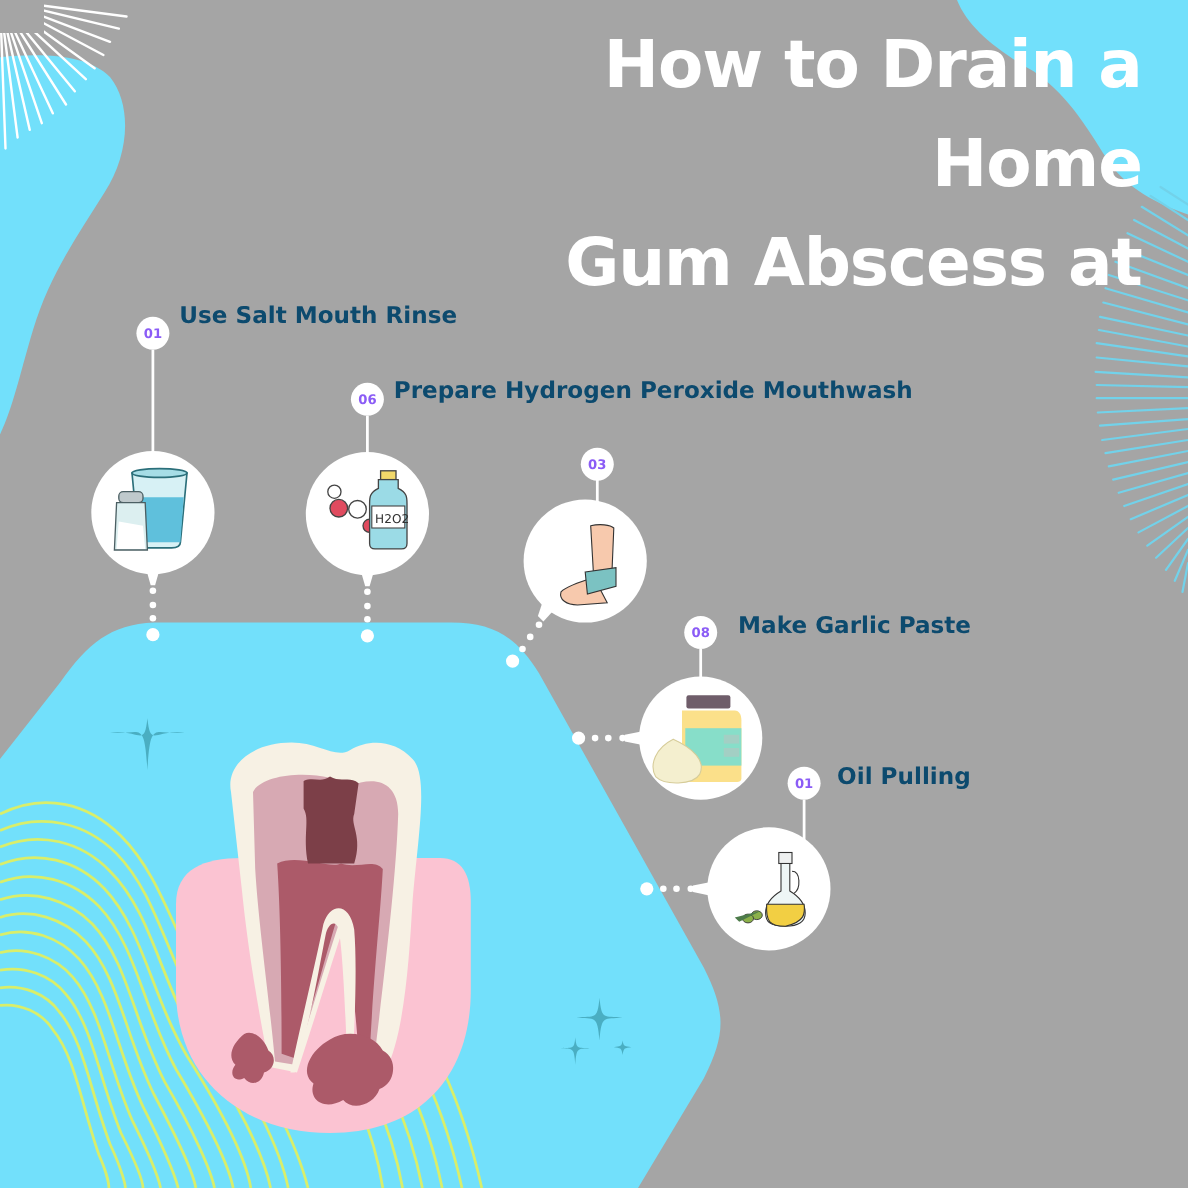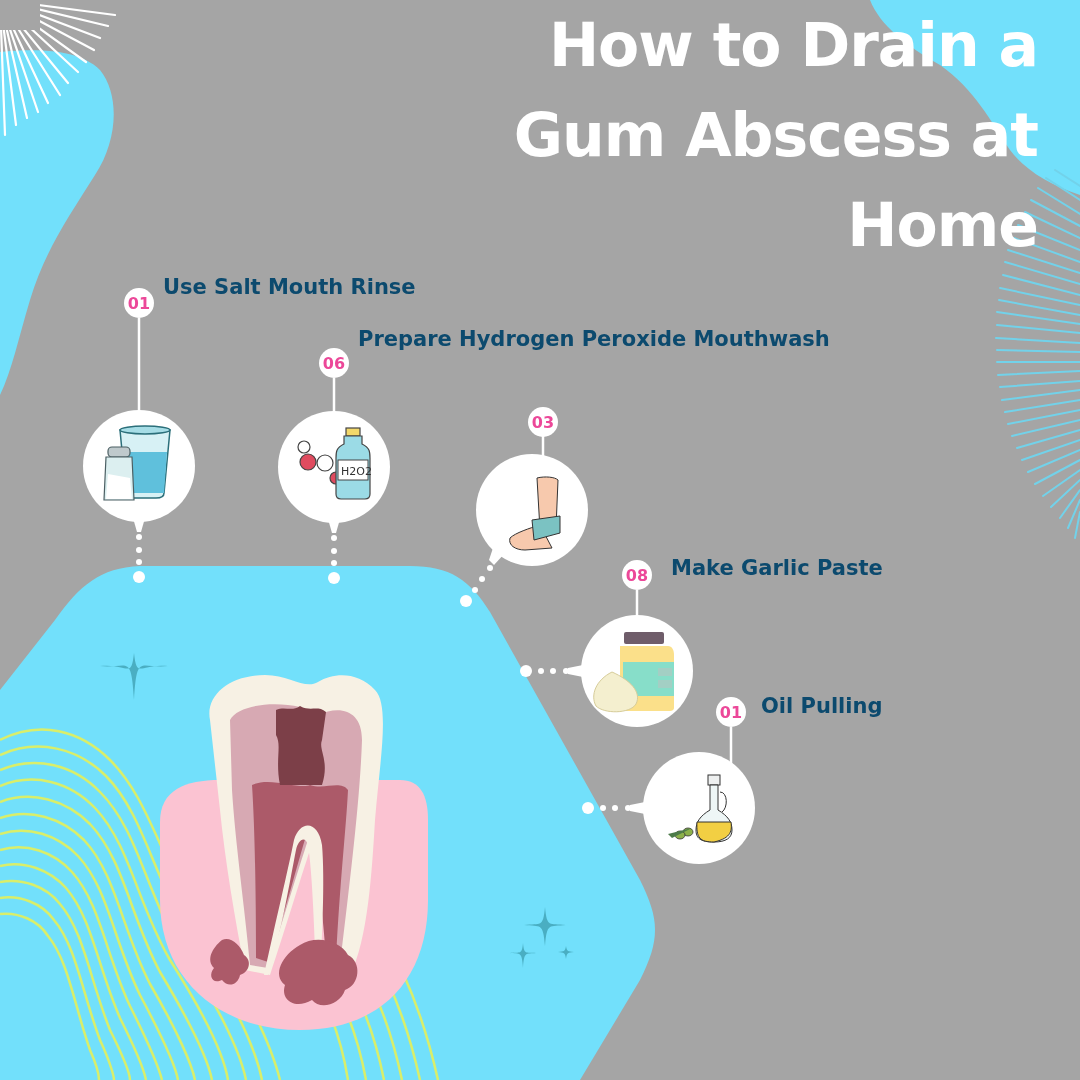--- a/index.html
+++ b/index.html
@@ -1,22 +1,22 @@
 <!DOCTYPE html>
 <html><head>
 <meta charset="utf-8">
 <style>
   html, body { margin: 0; padding: 0; }
   body { width: 1080px; height: 1080px; overflow: hidden; background: #a5a5a5; position: relative; font-family: "Liberation Sans", "DejaVu Sans", sans-serif; }
   .canvas { position: absolute; inset: 0; }
   svg.bg { position: absolute; left: 0; top: 0; }
-  .title { position: absolute; right: 42px; top: 0; width: 620px; text-align: right; color: #ffffff; font-family: "DejaVu Sans", sans-serif; font-weight: bold; font-size: 60px; line-height: 90px; letter-spacing: -1px; }
+  .title { position: absolute; right: 42px; top: 14px; width: 620px; text-align: right; color: #ffffff; font-family: "DejaVu Sans", sans-serif; font-weight: bold; font-size: 60px; line-height: 90px; letter-spacing: -1px; }
   .title div { white-space: nowrap; }
   .step-label { position: absolute; color: #0c4a6e; font-family: "DejaVu Sans", sans-serif; font-size: 21px; white-space: nowrap; font-weight: 700; }
-  .badge { position: absolute; width: 30px; height: 30px; border-radius: 50%; background: #ffffff; color: #ec4899; font-family: "DejaVu Sans", sans-serif; font-weight: bold; font-size: 16px; display: flex; align-items: center; justify-content: center; }
+  .badge { position: absolute; width: 30px; height: 30px; border-radius: 50%; background: #ffffff; color: #8b5cf6; font-family: "DejaVu Sans", sans-serif; font-weight: bold; font-size: 12px; display: flex; align-items: center; justify-content: center; }
 </style>
 </head>
 <body>
 
 <div class="canvas">
 
 <svg class="bg" width="1080" height="1080" viewBox="0 0 1080 1080">
 
   <path d="M0 52 C40 48 80 50 100 70 C120 95 118 140 95 175 C70 215 45 250 30 300 C18 340 12 370 0 395 Z" fill="#72e0fb"></path>
 
@@ -201,29 +201,29 @@
     <path d="M697 822 L731 822 C732 830 732 838 714 842 C700 842 696 838 697 822 Z" fill="#f2cf43" stroke="#333" stroke-width="1"></path>
     <path d="M720 792 C728 792 728 808 722 812" fill="none" stroke="#333" stroke-width="1"></path>
     <ellipse cx="688" cy="832" rx="5" ry="4" fill="#8cb14a" stroke="#333" stroke-width="0.8"></ellipse>
     <ellipse cx="680" cy="835" rx="5" ry="4" fill="#8cb14a" stroke="#333" stroke-width="0.8"></ellipse>
     <path d="M668 834 L692 828 L672 838 Z" fill="#4d7b4a"></path>
   </g>
 </svg>
 
 <div class="title">
   <div>How to Drain a</div>
+  <div>Home</div>
   <div>Gum Abscess at</div>
-  <div>Home</div>
 </div>
 
 <div class="badge" style="left:124px; top:288px;">01</div>
 <div class="step-label" style="left:163px; top:275px;">Use Salt Mouth Rinse</div>
 
 <div class="badge" style="left:319px; top:348px;">06</div>
-<div class="step-label" style="left:358px; top:327px;">Prepare Hydrogen Peroxide Mouthwash</div>
+<div class="step-label" style="left:358px; top:343px;">Prepare Hydrogen Peroxide Mouthwash</div>
 
 <div class="badge" style="left:528px; top:407px;text-align:center;">03</div>
 
 <div class="badge" style="left:622px; top:560px;">08</div>
 <div class="step-label" style="left:671px; top:556px;">Make Garlic Paste</div>
 
 <div class="badge" style="left:716px; top:697px;">01</div>
 <div class="step-label" style="left:761px; top:694px;">Oil Pulling</div>
 
 </div>

